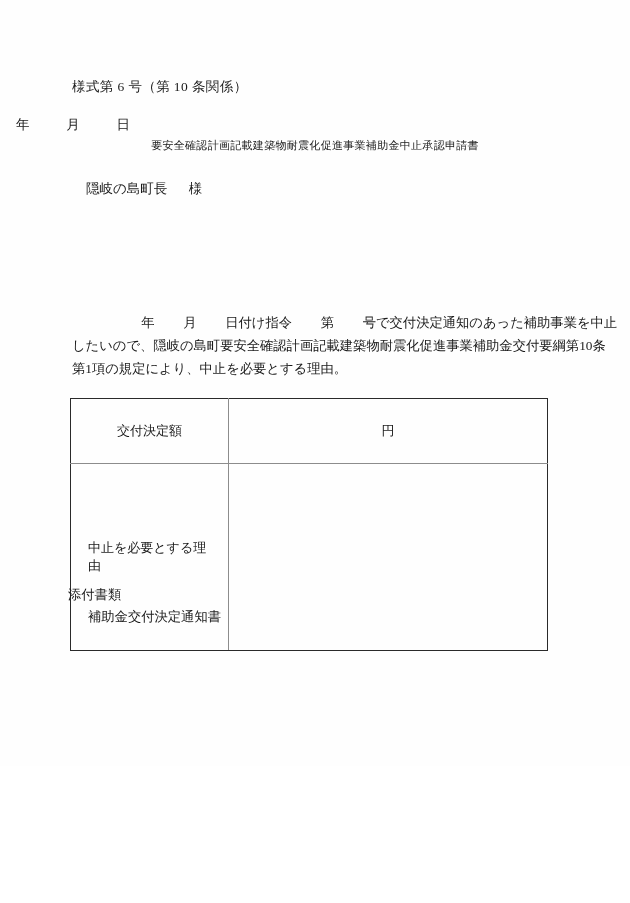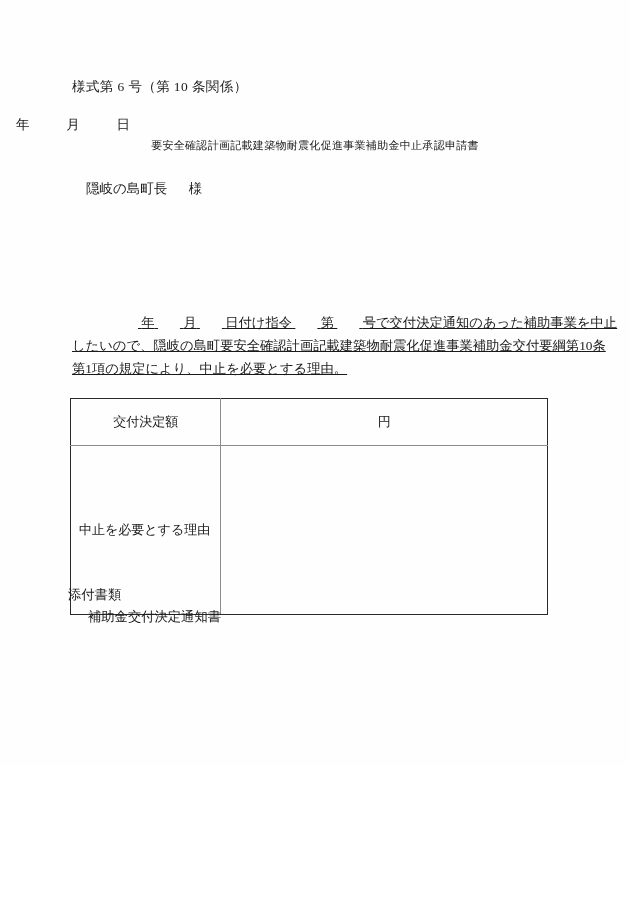--- a/index.html
+++ b/index.html
@@ -80,37 +80,37 @@
   .applicant-field .c1 { display: inline-block; width: 34px; }
 
   
   .body-para {
     left: 72px;
     top: 311px;
     width: 476px;
     font-size: 13.3px;
     line-height: 23px;
   }
-  .body-line { white-space: nowrap; text-decoration: underline; }
+  .body-line { white-space: nowrap; }
   .indent-1 { display: inline-block; width: 66px; }
 
   
   .form-table {
     left: 70px;
     top: 398px;
     width: 478px;
     border-collapse: collapse;
     border: 1.6px solid #2a2a2a;
     background: #fefefe;
   }
   .form-table td {
     border: 1px solid #8c8c8c;
     font-size: 13px;
     vertical-align: middle;
-    padding: 8px;
+    padding: 17px;
   }
   .form-table .outer-l { border-left: 1.6px solid #2a2a2a; }
   .form-table .outer-r { border-right: 1.6px solid #2a2a2a; }
   .form-table .outer-t { border-top: 1.6px solid #2a2a2a; }
   .form-table .outer-b { border-bottom: 1.6px solid #2a2a2a; }
 
   .cell-label {
     width: 143px;
     height: 30px;
     text-align: center;

